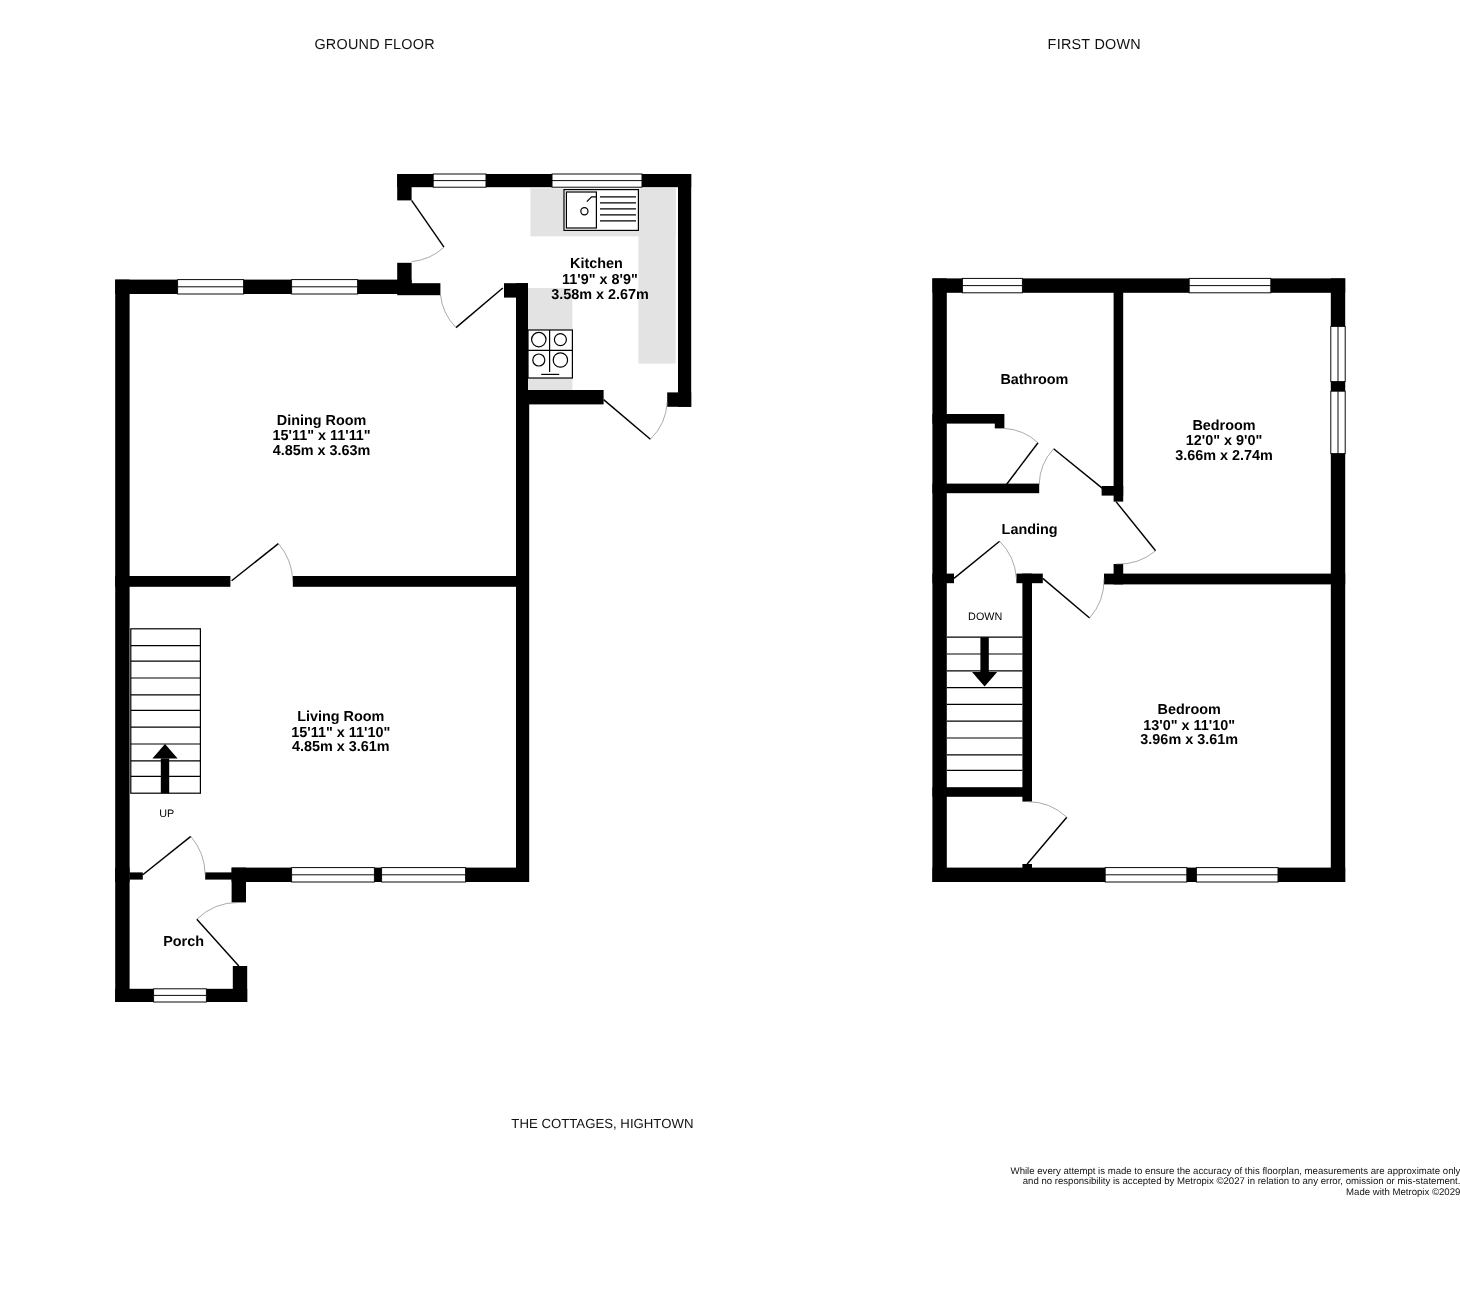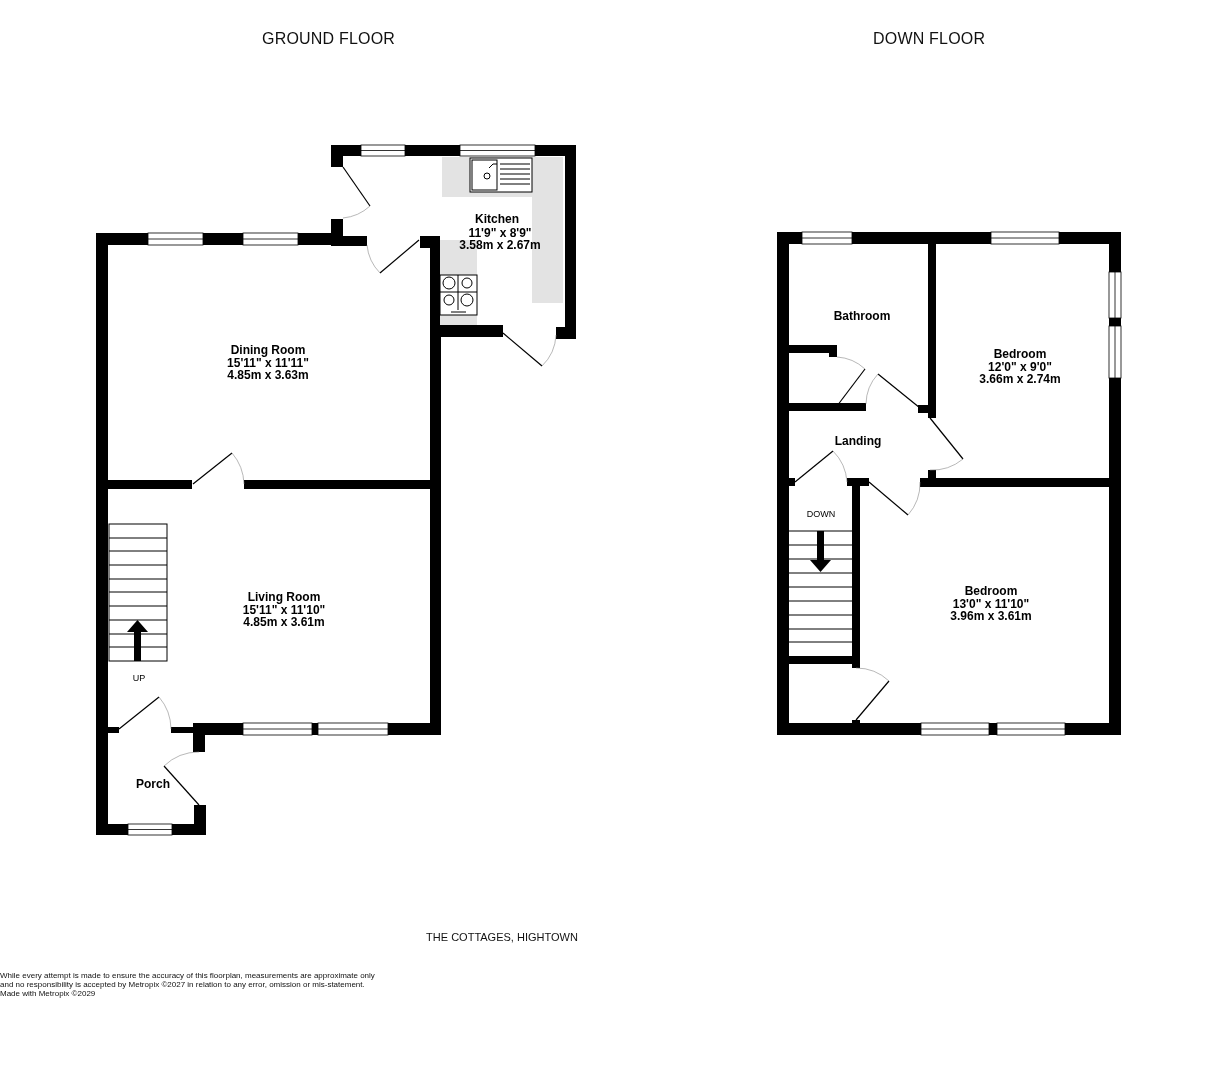--- a/index.html
+++ b/index.html
@@ -1,35 +1,35 @@
 <!DOCTYPE html>
 <html><head>
 <meta charset="utf-8">
 <style>
   html, body { margin: 0; padding: 0; background: #ffffff; }
   body { width: 1217px; height: 1080px; position: relative; overflow: hidden;
          font-family: "Liberation Sans", sans-serif; color: #000; }
-  .floor-title { position: absolute; top: 30px; font-size: 16px; letter-spacing: 0.2px; color: #111; }
+  .floor-title { position: absolute; top: 30px; font-size: 12px; letter-spacing: 0.2px; color: #111; }
   #gf-title { left: 262px; }
   #ff-title { left: 873px; }
   svg.plan { position: absolute; left: 0; top: 0; }
   .room-name { font-family: "Liberation Sans", sans-serif; font-weight: bold; font-size: 12px; }
   .room-dim { font-family: "Liberation Sans", sans-serif; font-weight: bold; font-size: 12px; }
   .stair-label { font-family: "Liberation Sans", sans-serif; font-size: 9px; }
   .footer-title { position: absolute; top: 931px; left: 0; width: 1004px; text-align: center;
                   font-size: 11px; color: #111; }
-  .disclaimer { position: absolute; top: 971px; left: 0; width: 1217px; text-align: left;
+  .disclaimer { position: absolute; top: 971px; left: 0; width: 1217px; text-align: right;
                 font-size: 8px; line-height: 9px; color: #111; }
   .disclaimer div { white-space: nowrap; }
 </style>
 </head>
 <body>
 
 <div class="floor-title" id="gf-title">GROUND FLOOR</div>
-<div class="floor-title" id="ff-title">DOWN FLOOR</div>
+<div class="floor-title" id="ff-title">FIRST DOWN</div>
 
 <svg class="plan" width="1217" height="1080" viewBox="0 0 1217 1080">
 
   <g>
 
     <g fill="#e3e3e3">
       <rect x="442" y="157" width="121" height="40"></rect>
       <rect x="532" y="157" width="31" height="146"></rect>
       <rect x="440" y="240" width="37" height="90"></rect>
     </g>

